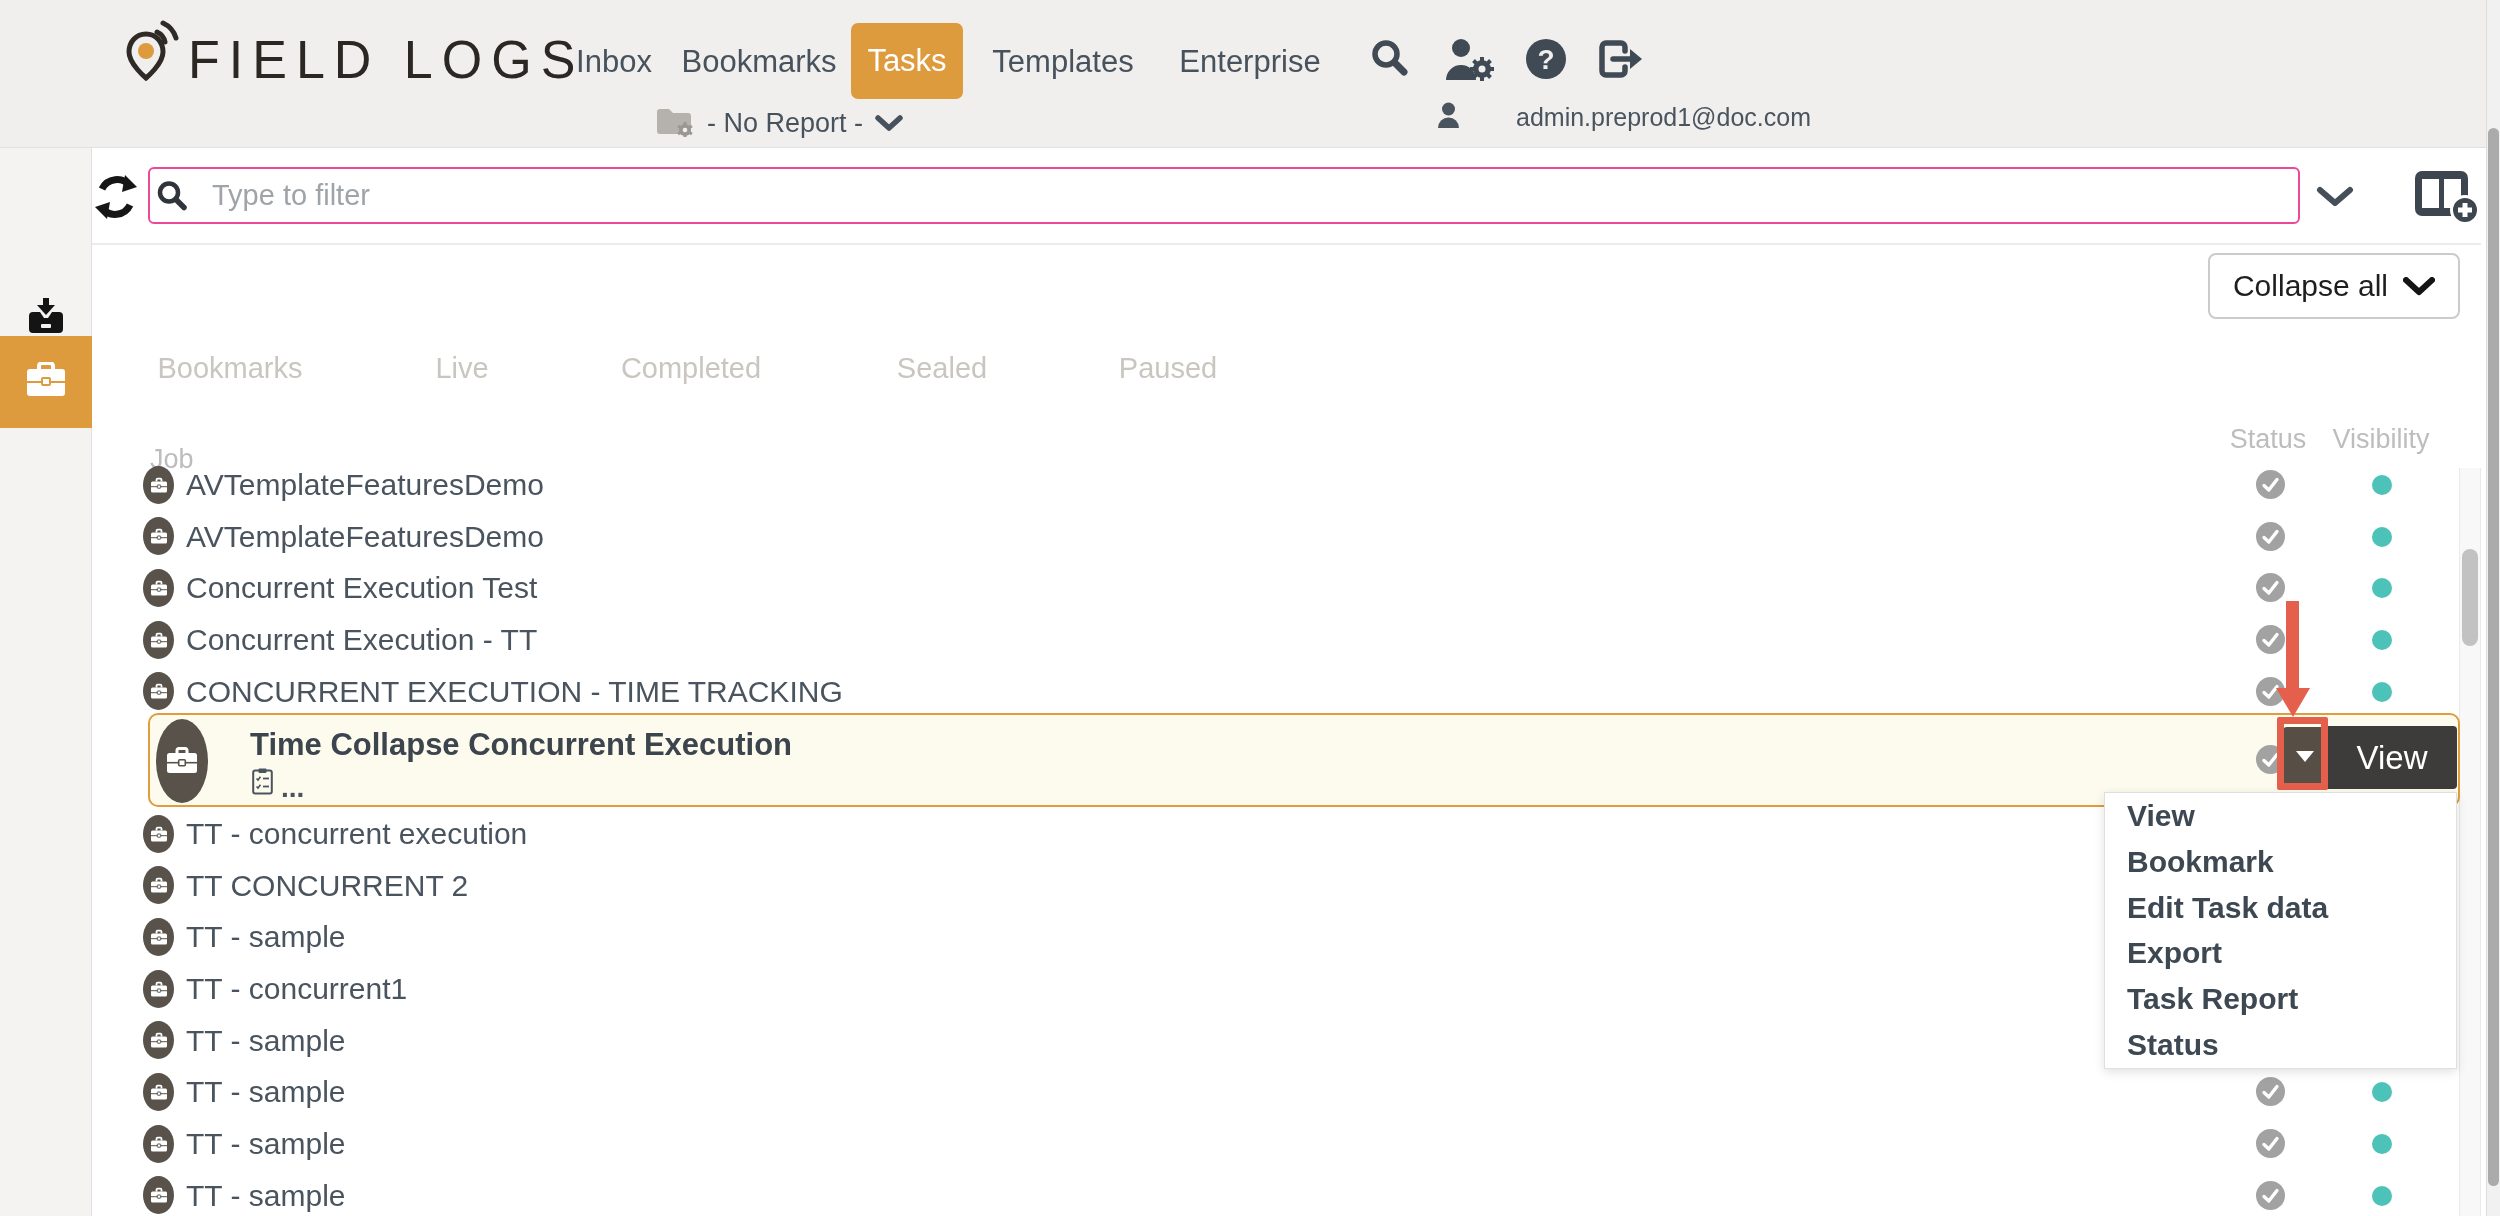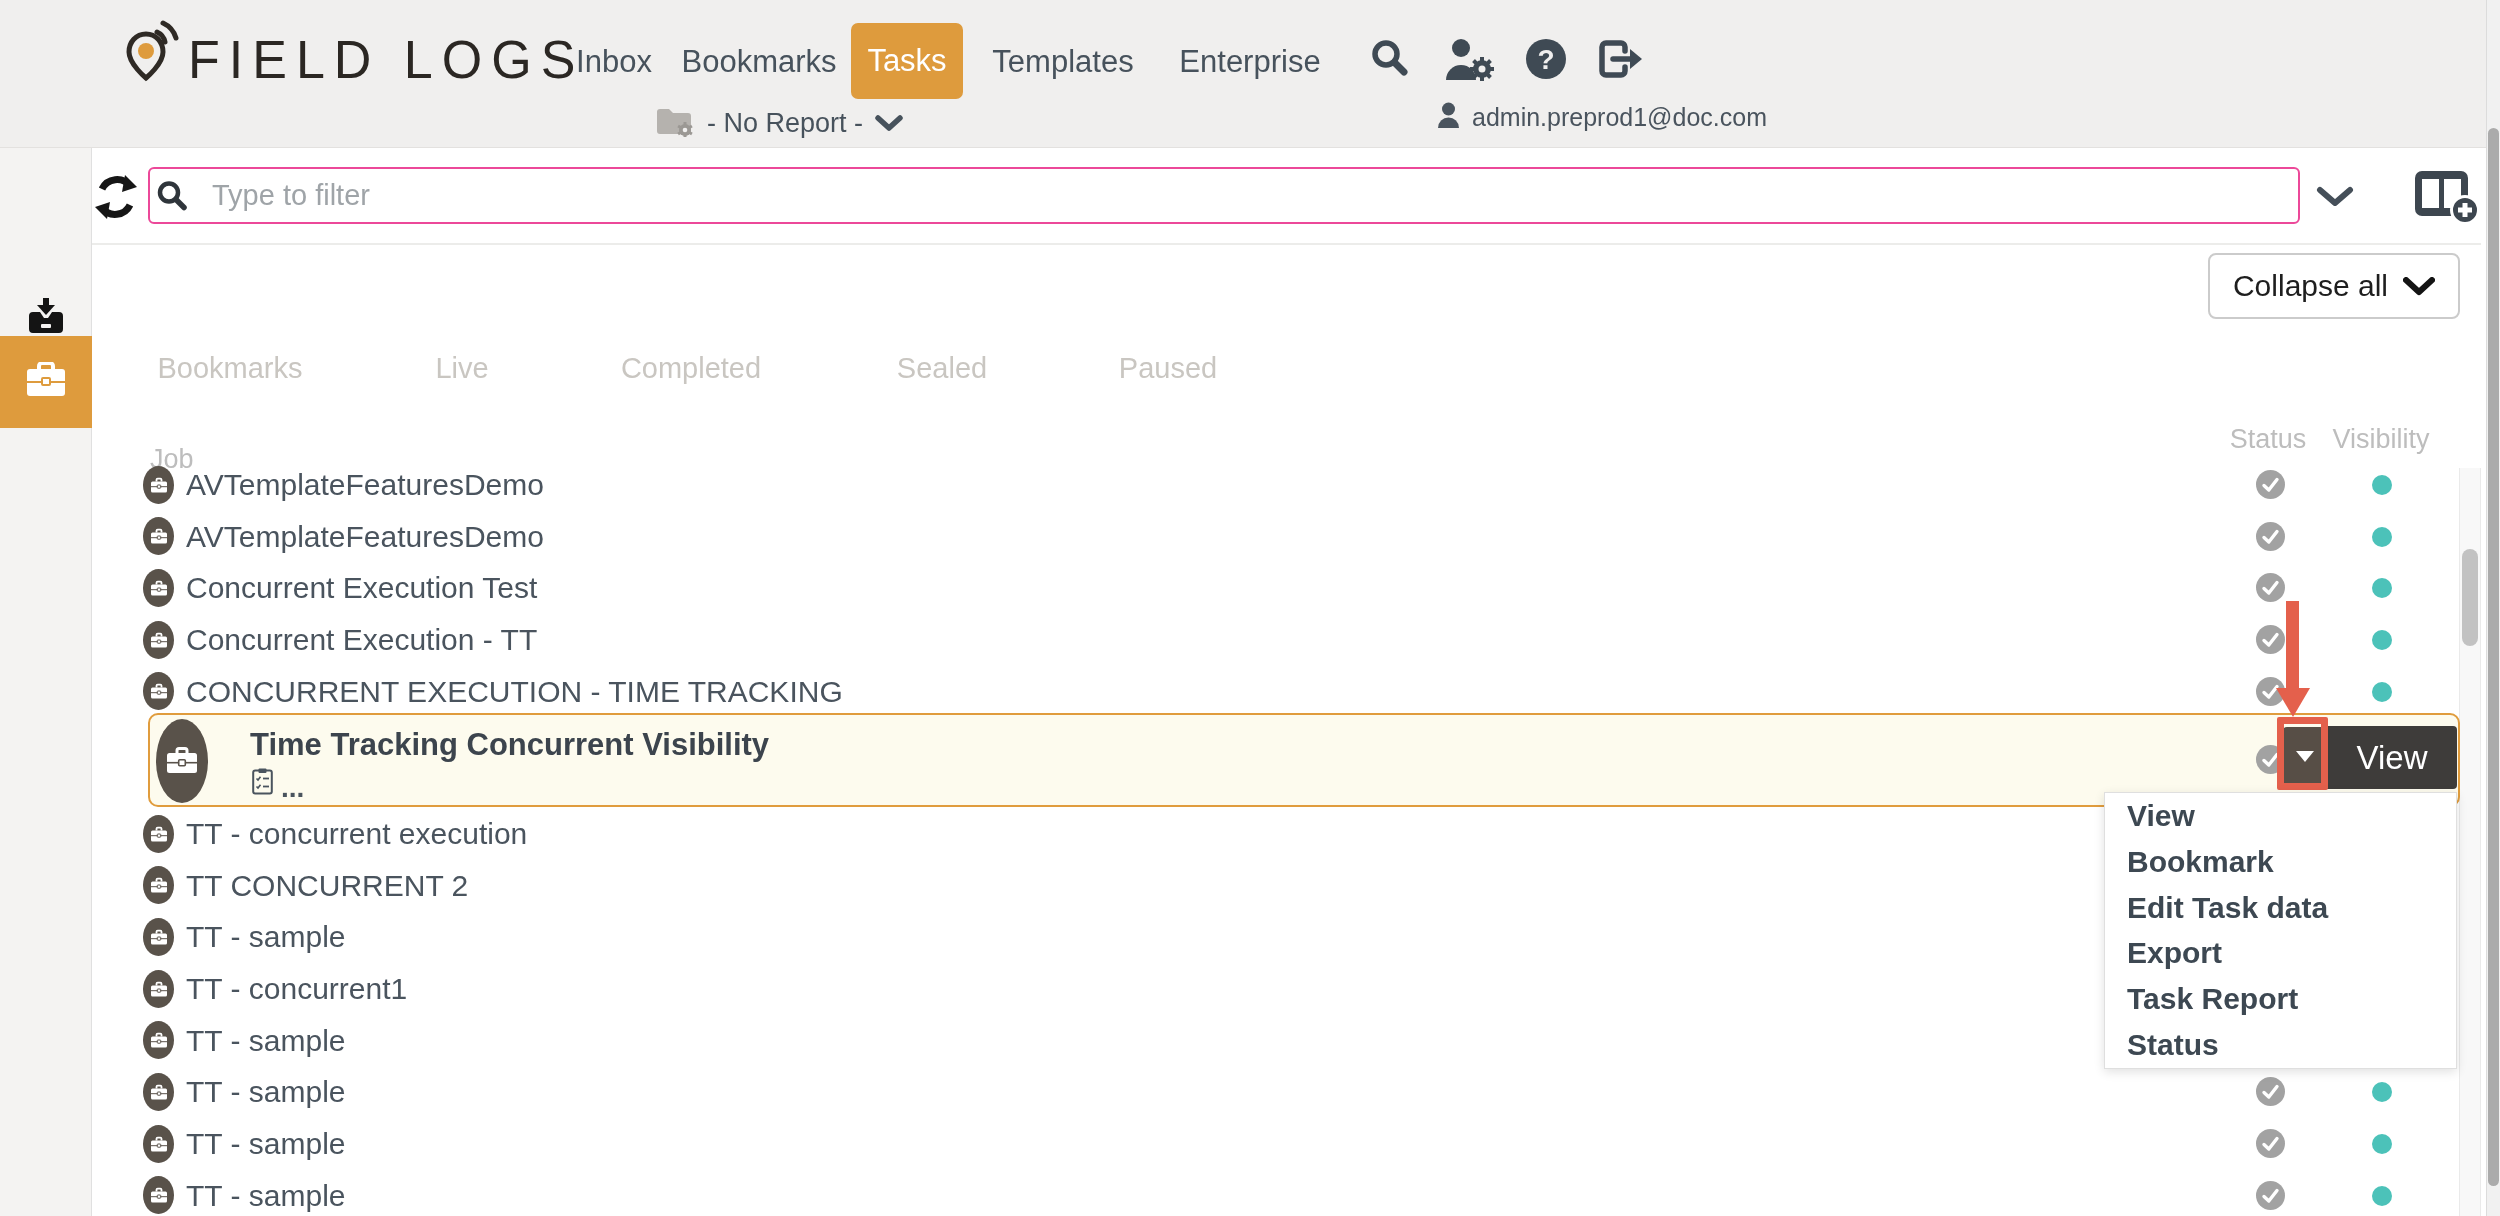--- a/index.html
+++ b/index.html
@@ -8,21 +8,21 @@
   #app { position:relative; width:2500px; height:1216px; overflow:hidden; background:#fff; }
 
   
   .header { position:absolute; left:0; top:0; width:2486px; height:148px; background:#F0EFEE; border-bottom:1px solid #E3E1DF; z-index:4; }
   .logo-wrap { position:absolute; left:124px; top:16px; display:flex; align-items:center; }
   .logo-text { position:absolute; left:188px; top:30px; font-size:52px; letter-spacing:9px; color:#2B2723; font-weight:400; transform:scaleY(1.02); }
   .nav-item { position:absolute; top:44px; transform:translateX(-50%); font-size:31px; color:#47525C; cursor:pointer; }
   .nav-item.active { top:23px; transform:translateX(-50%); background:#DE9B3D; color:#fff; width:112px; height:76px; border-radius:7px; display:flex; align-items:center; justify-content:center; }
   .hdr-icon { position:absolute; top:38px; }
   .email-row { position:absolute; left:1437px; top:102px; display:flex; align-items:center; gap:12px; }
-  .email-text { font-size:25px; color:#4A545E; }
+  .email-text { font-size:25px; color:#4A545E;margin-left:44px; }
   .project-row { position:absolute; left:655px; top:106px; display:flex; align-items:center; gap:12px; cursor:pointer; }
   .project-label { font-size:27px; color:#47525C; }
 
   
   .sidebar { position:absolute; left:0; top:148px; width:92px; height:1068px; background:#F4F3F2; border-right:1px solid #E0E0E0; z-index:3; }
   .sidebar-item-inbox { position:absolute; left:0; top:124px; width:92px; height:92px; display:flex; align-items:center; justify-content:center; cursor:pointer; }
   .sidebar-item-tasks { position:absolute; left:0; top:188px; width:92px; height:92px; background:#DE9B3D; display:flex; align-items:center; justify-content:center; cursor:pointer; }
 
   
   .hline-toolbar { position:absolute; left:0; top:243px; width:2481px; height:0; border-top:2px solid #ECECEA; z-index:1; }
@@ -534,21 +534,21 @@
 
   <div class="selected-row">
     <span class="sel-oval">
       <svg width="32" height="28" viewBox="0 0 32 28">
         <path d="M11 6 V3.5 a2 2 0 0 1 2 -2 h6 a2 2 0 0 1 2 2 V6" fill="none" stroke="#fff" stroke-width="3"></path>
         <rect x="1" y="6" width="30" height="20" rx="2.5" fill="#fff"></rect>
         <line x1="1" y1="15.7" x2="31" y2="15.7" stroke="#59524A" stroke-width="1.6"></line>
         <rect x="12.7" y="12.7" width="6.6" height="6" rx="1" fill="#fff" stroke="#59524A" stroke-width="1.6"></rect>
       </svg>
     </span>
-    <span class="sel-title">Time Tracking Concurrent Visibility</span>
+    <span class="sel-title">Time Collapse Concurrent Execution</span>
     <span class="sel-sub">
       <span>
         <svg width="21" height="27" viewBox="0 0 21 27">
           <rect x="1.2" y="2.5" width="18.6" height="23" rx="2" fill="none" stroke="#4A545E" stroke-width="2"></rect>
           <rect x="6.5" y="0.5" width="8" height="4.5" rx="1" fill="#4A545E"></rect>
           <polyline points="4.5,10.5 6,12 8.5,8.8" fill="none" stroke="#4A545E" stroke-width="1.6"></polyline>
           <line x1="11" y1="10.5" x2="17" y2="10.5" stroke="#4A545E" stroke-width="1.8"></line>
           <polyline points="4.5,18.5 6,20 8.5,16.8" fill="none" stroke="#4A545E" stroke-width="1.6"></polyline>
           <line x1="11" y1="18.5" x2="17" y2="18.5" stroke="#4A545E" stroke-width="1.8"></line>
         </svg>

